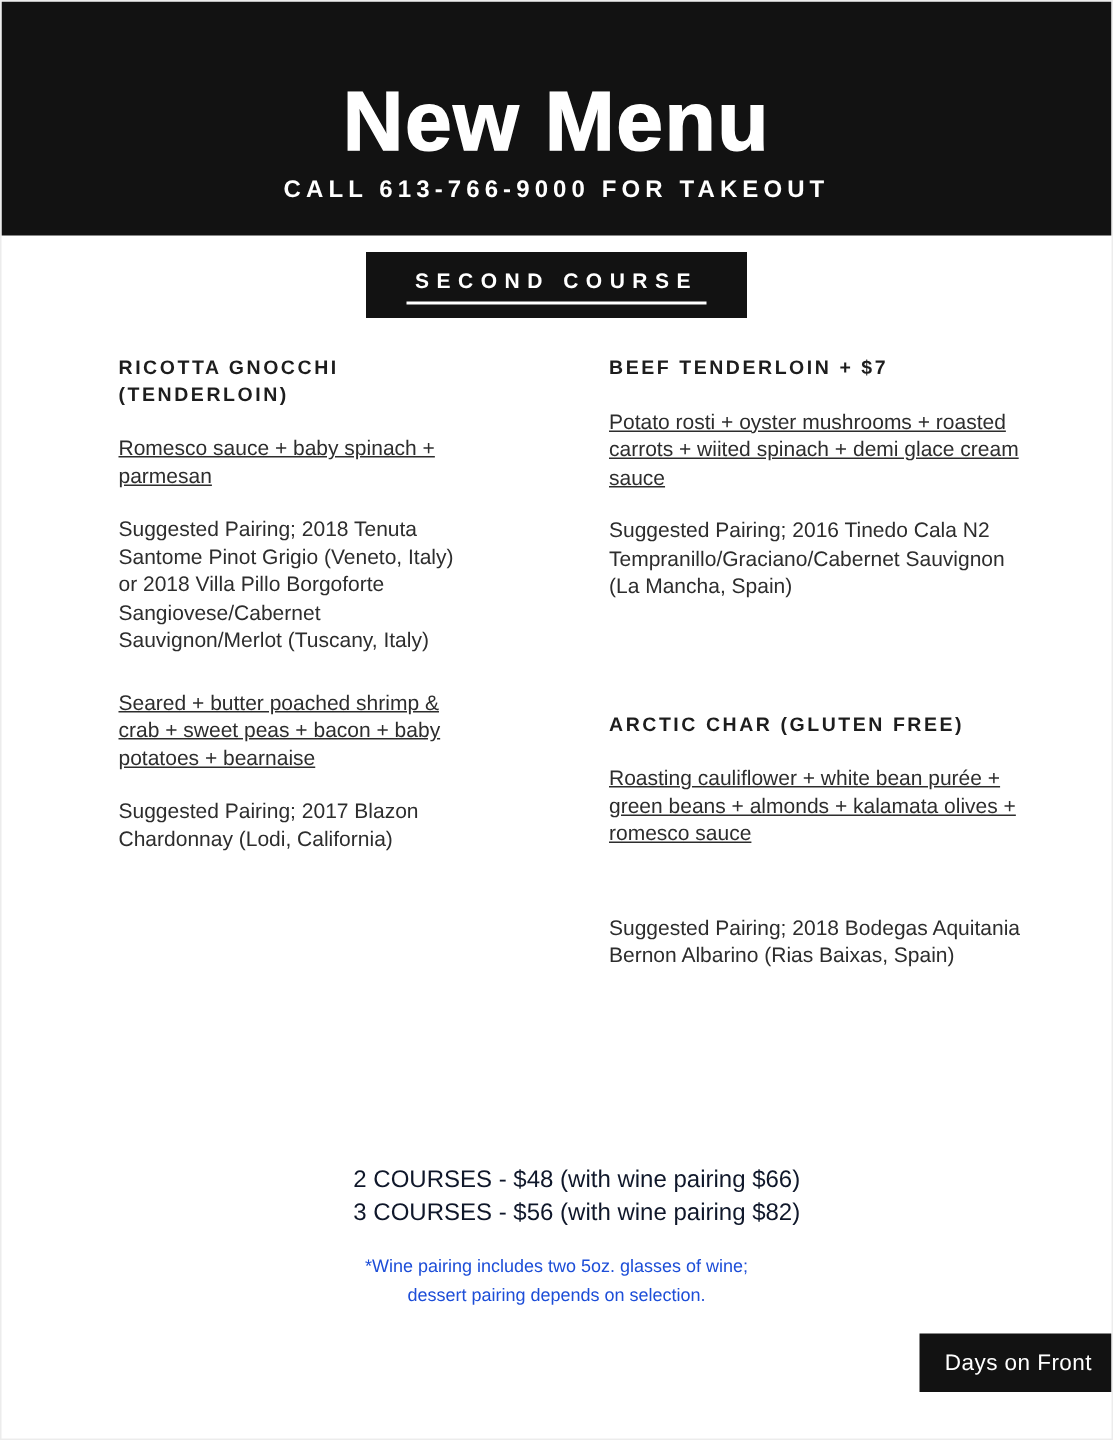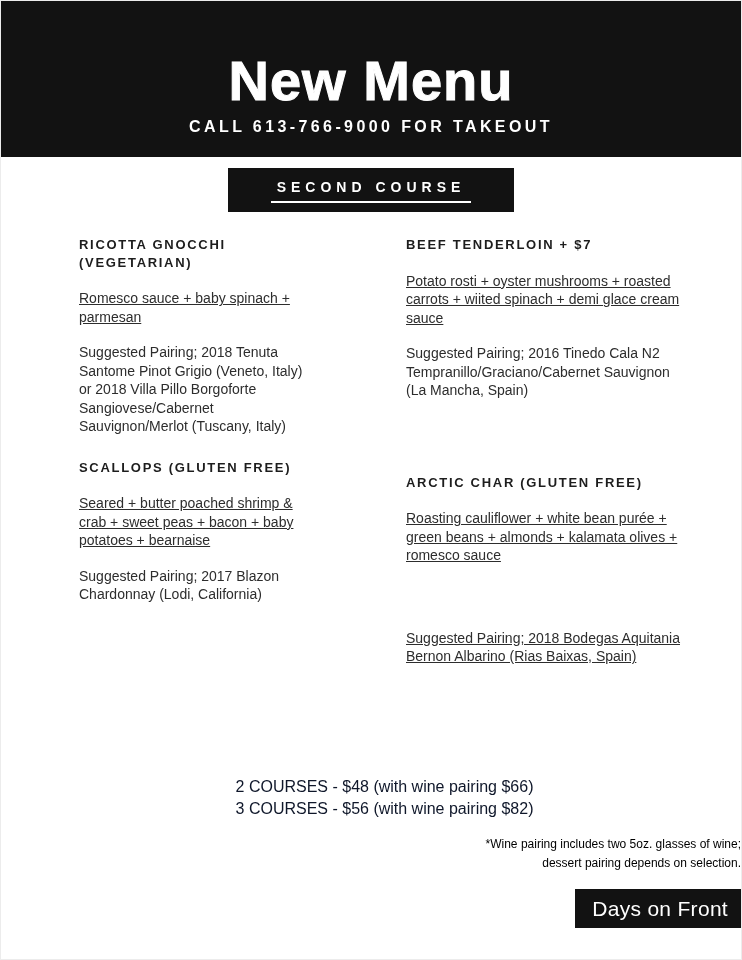--- a/index.html
+++ b/index.html
@@ -40,21 +40,21 @@
     color:#fff;
     font-size:16px;
     font-weight:700;
     letter-spacing:3.4px;
     white-space:nowrap;
   }
 
   
   .section-bar{
     background:var(--ink);
-    width:286px;
+    width:254px;
     margin:11px auto 0 auto;
     padding:9px 0 9px 0;
     text-align:center;
   }
   .section-title{
     display:inline-block;
     color:#fff;
     font-size:14px;
     font-weight:700;
     letter-spacing:5px;
@@ -90,49 +90,49 @@
     text-decoration:underline;
   }
   .item-pairing{
     font-size:14px;
     line-height:18.5px;
     color:var(--text);
     margin-top:17px;
   }
   
   .col-right .item:nth-child(1){ margin-bottom:74px; }
-  .col-right .item:nth-child(2) .item-pairing{ margin-top:64px;text-decoration:underline; }
+  .col-right .item:nth-child(2) .item-pairing{ margin-top:44px; }
 
   
   .pricing{
     text-align:center;
     font-size:16px;
     line-height:22px;
     color:#0f172a;
     margin-top:2px;
     padding-left:27px;
   }
   .footnote{
-    text-align:right;
+    text-align:center;
     font-size:12px;
     line-height:19px;
-    color:#000000;
+    color:#1d4ed8;
     margin-top:15px;
   }
 
   
   .brand-bar{
     position:absolute;
     right:0; bottom:31px;
     height:39px;
     background:var(--ink);
     color:#fff;
     display:flex; align-items:center;
     padding:0 13px 0 17px;
-    font-size:21px;
+    font-size:15px;
     letter-spacing:0.3px;
     white-space:nowrap;
     text-align:right;
   }
 </style>
 </head>
 <body>
 
 <div class="page">
 
@@ -143,28 +143,27 @@
 
   <div class="section-bar">
     <span class="section-title">SECOND COURSE</span>
   </div>
 
   <main class="columns">
 
     <div class="col col-left">
 
       <section class="item">
-        <h2 class="item-name">RICOTTA GNOCCHI (VEGETARIAN)</h2>
+        <h2 class="item-name">RICOTTA GNOCCHI (TENDERLOIN)</h2>
         <p class="item-desc">Romesco sauce + baby spinach + parmesan</p>
         <p class="item-pairing">Suggested Pairing; 2018 Tenuta Santome Pinot Grigio (Veneto, Italy) or 2018 Villa Pillo Borgoforte Sangiovese/Cabernet Sauvignon/Merlot (Tuscany, Italy)</p>
       </section>
 
 
       <section class="item">
-        <h2 class="item-name">SCALLOPS (GLUTEN FREE)</h2>
         <p class="item-desc">Seared + butter poached shrimp &amp; crab + sweet peas + bacon + baby potatoes + bearnaise</p>
         <p class="item-pairing">Suggested Pairing; 2017 Blazon Chardonnay (Lodi, California)</p>
       </section>
 
     </div>
 
     <div class="col col-right">
 
       <section class="item">
         <h2 class="item-name">BEEF TENDERLOIN + $7</h2>

